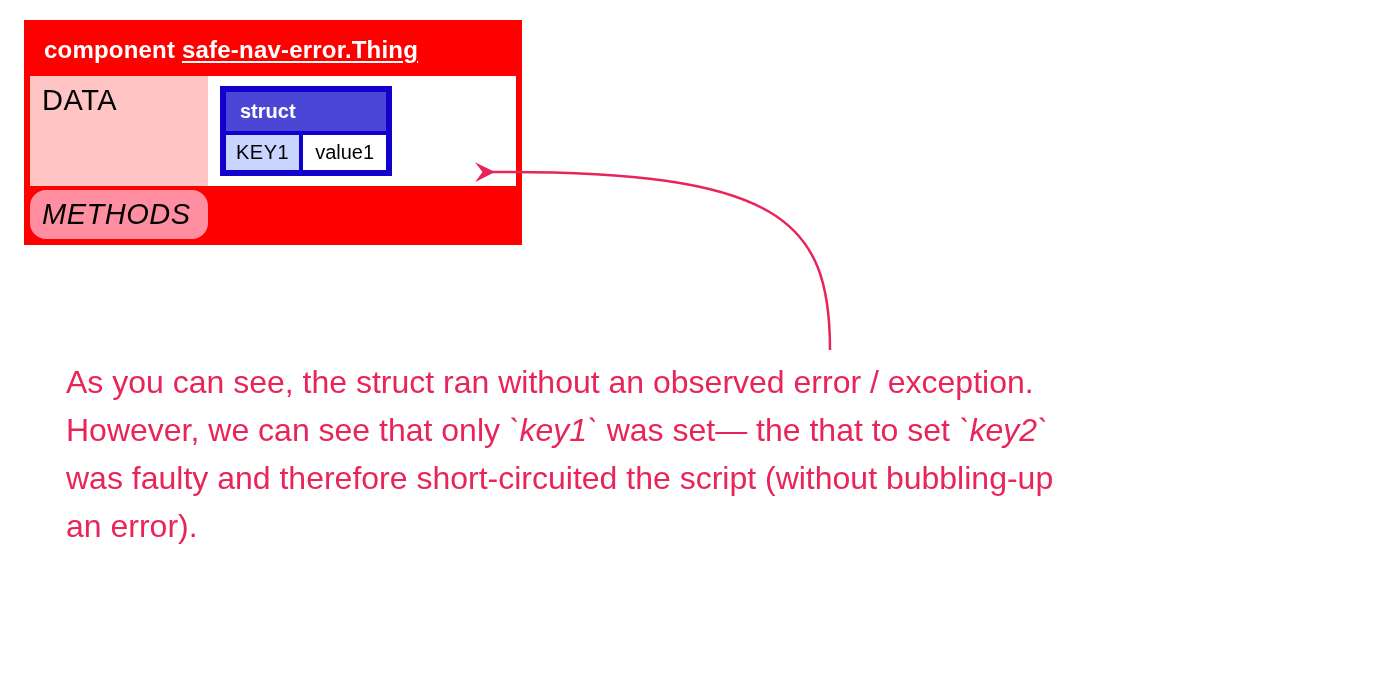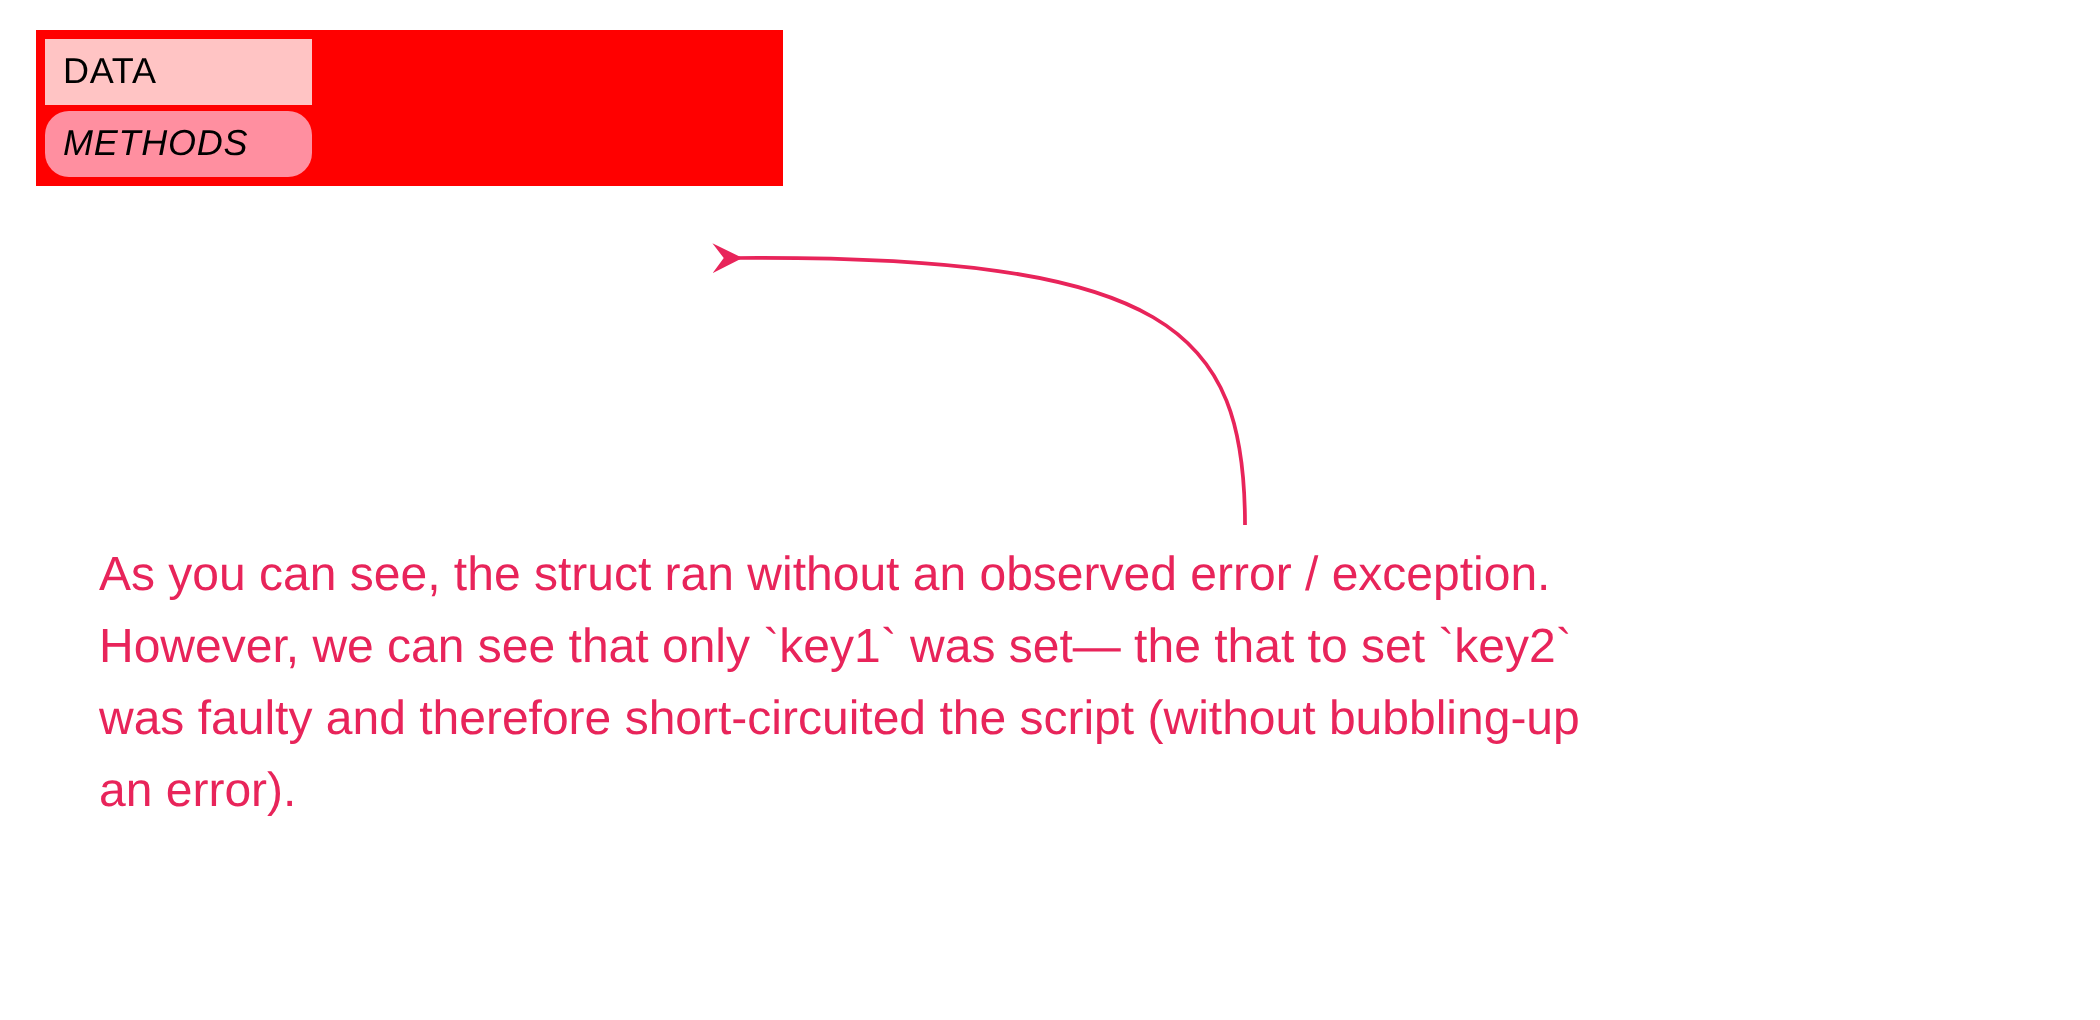--- a/index.html
+++ b/index.html
@@ -38,21 +38,21 @@
   }
   .dump-rows { background: #ff0000; }
   .dump-row {
     display: flex;
     border-top: 4px solid #ff0000;
   }
   .dump-row:first-child { border-top: 0; }
   .dump-label {
     flex: 0 0 178px;
     padding: 8px 12px;
-    font-size: 24px;
+    font-size: 29px;
     letter-spacing: 0.5px;
     color: #000000;
   }
   .dump-label.data    { background: #ffc4c4; }
   .dump-label.methods { background: #ff8fa0; font-style: italic; border-radius: 16px; }
   .dump-value {
     flex: 1 1 auto;
     background: #ffffff;
     padding: 10px 12px;
   }
@@ -91,39 +91,54 @@
     left: 66px;
     top: 358px;
     width: 1020px;
     color: #e8245a;
     font-size: 32px;
     line-height: 1.5;
     font-weight: 400;
   }
   .note .code {
     font-family: inherit;
+    font-style: italic;
   }
 
   
   .arrow-svg {
     position: absolute;
     left: 0;
     top: 0;
     width: 1400px;
     height: 680px;
     pointer-events: none;
   }
 </style>
 </head>
 <body>
 
 <div class="dump">
+  <div class="dump-header">
+    <span class="kw">component</span>
+    <span> </span>
+    <span class="name">safe-nav-error.Thing</span>
+  </div>
   <div class="dump-rows">
     <div class="dump-row">
       <div class="dump-label data">DATA</div>
+      <div class="dump-value">
+        <div class="struct">
+          <div class="struct-header">struct</div>
+          <div class="struct-row">
+            <div class="struct-key">KEY1</div>
+            <div class="struct-val">value1</div>
+          </div>
+        </div>
+      </div>
     </div>
     <div class="dump-row">
       <div class="dump-label methods">METHODS</div>
       <div class="dump-value empty"></div>
     </div>
   </div>
 </div>
 
 <svg class="arrow-svg" viewBox="0 0 1400 680">
   <defs>

